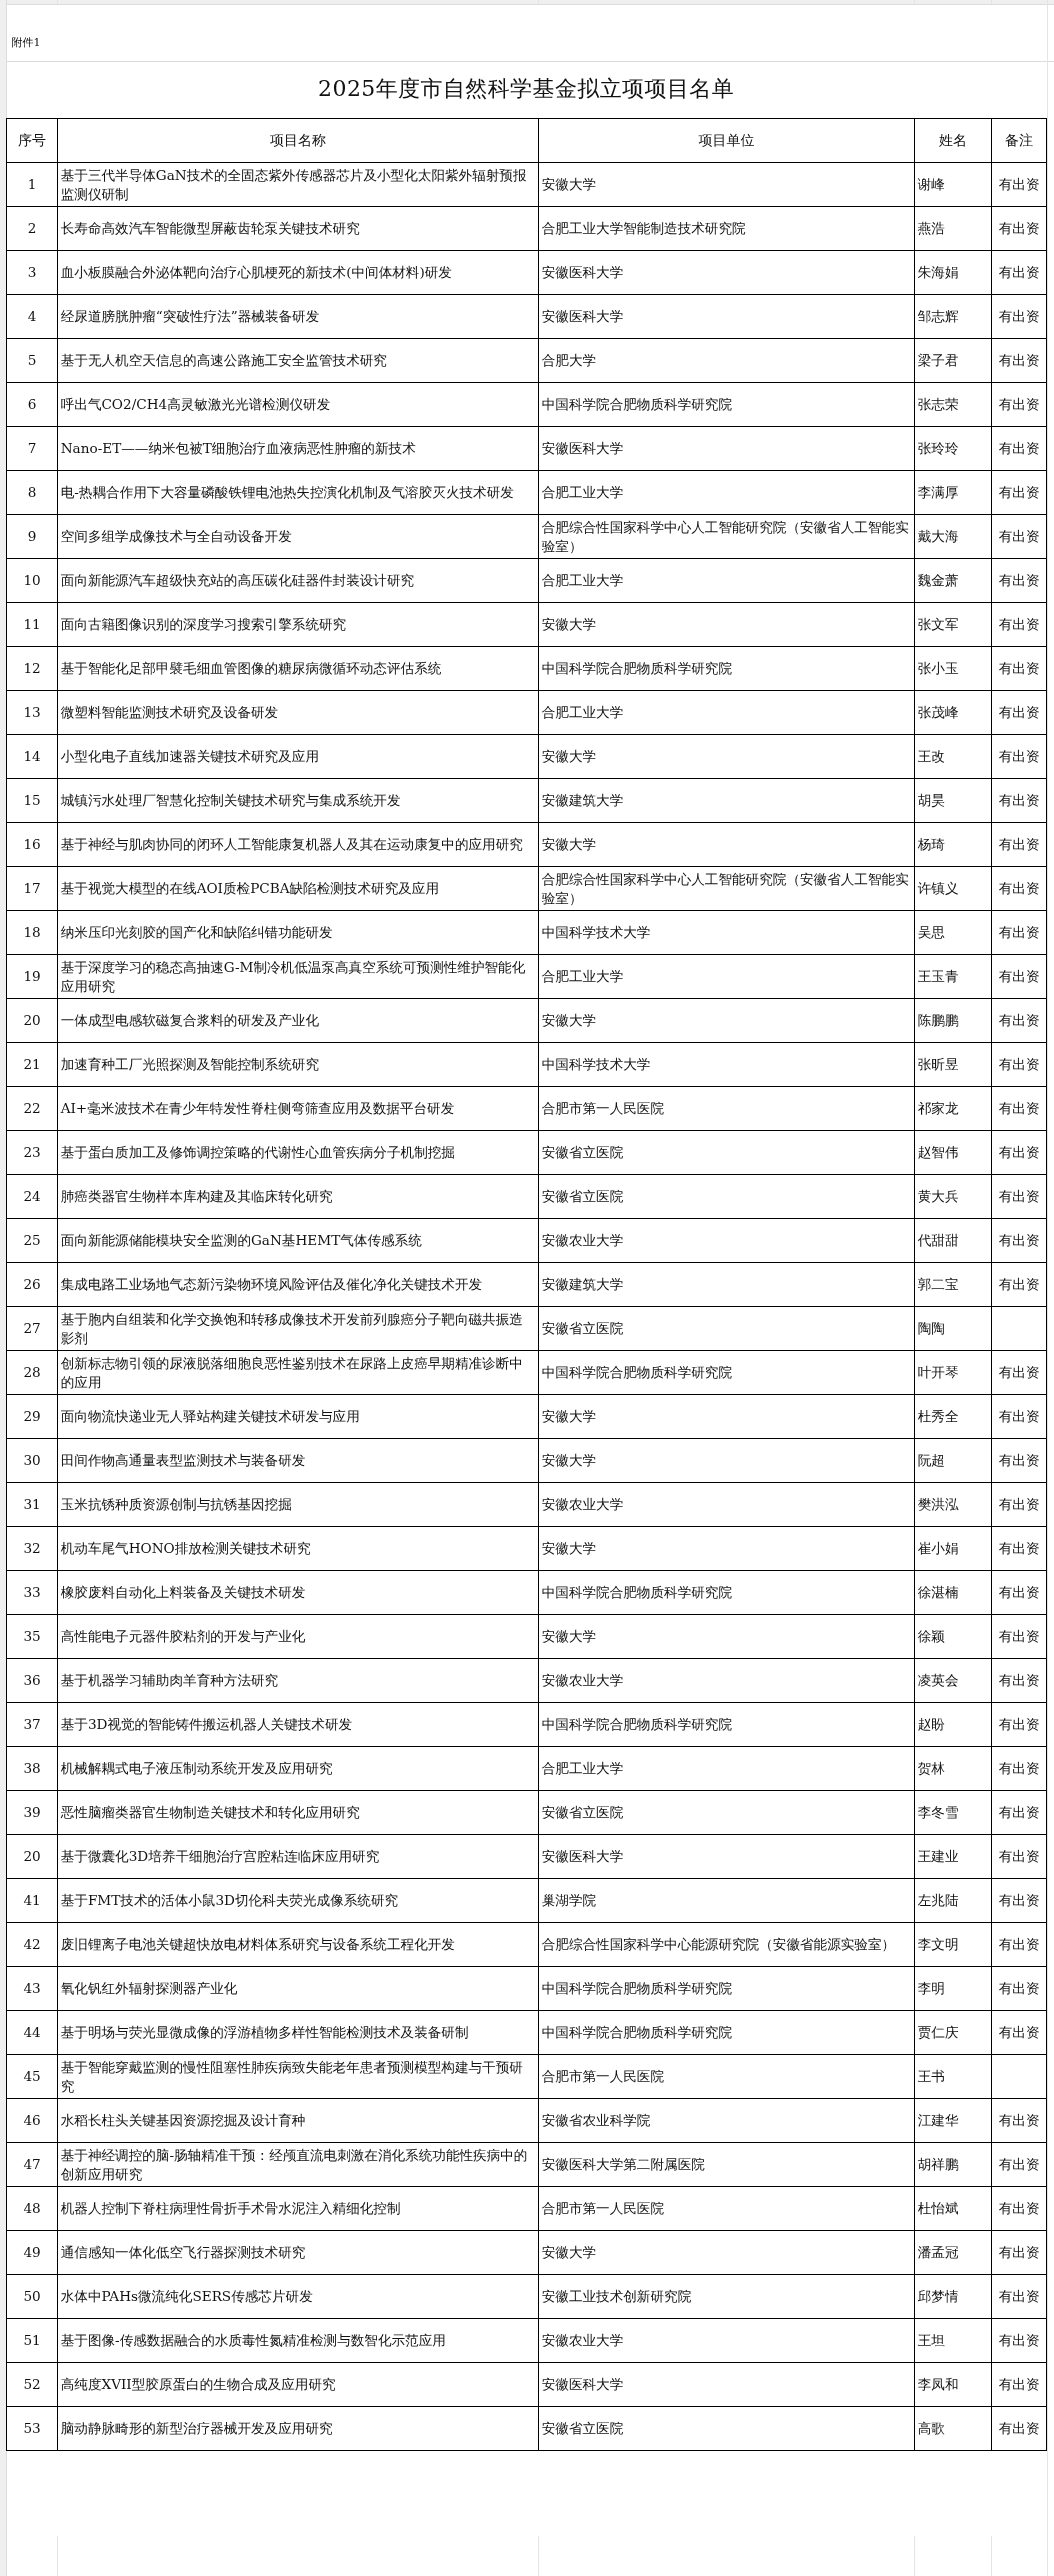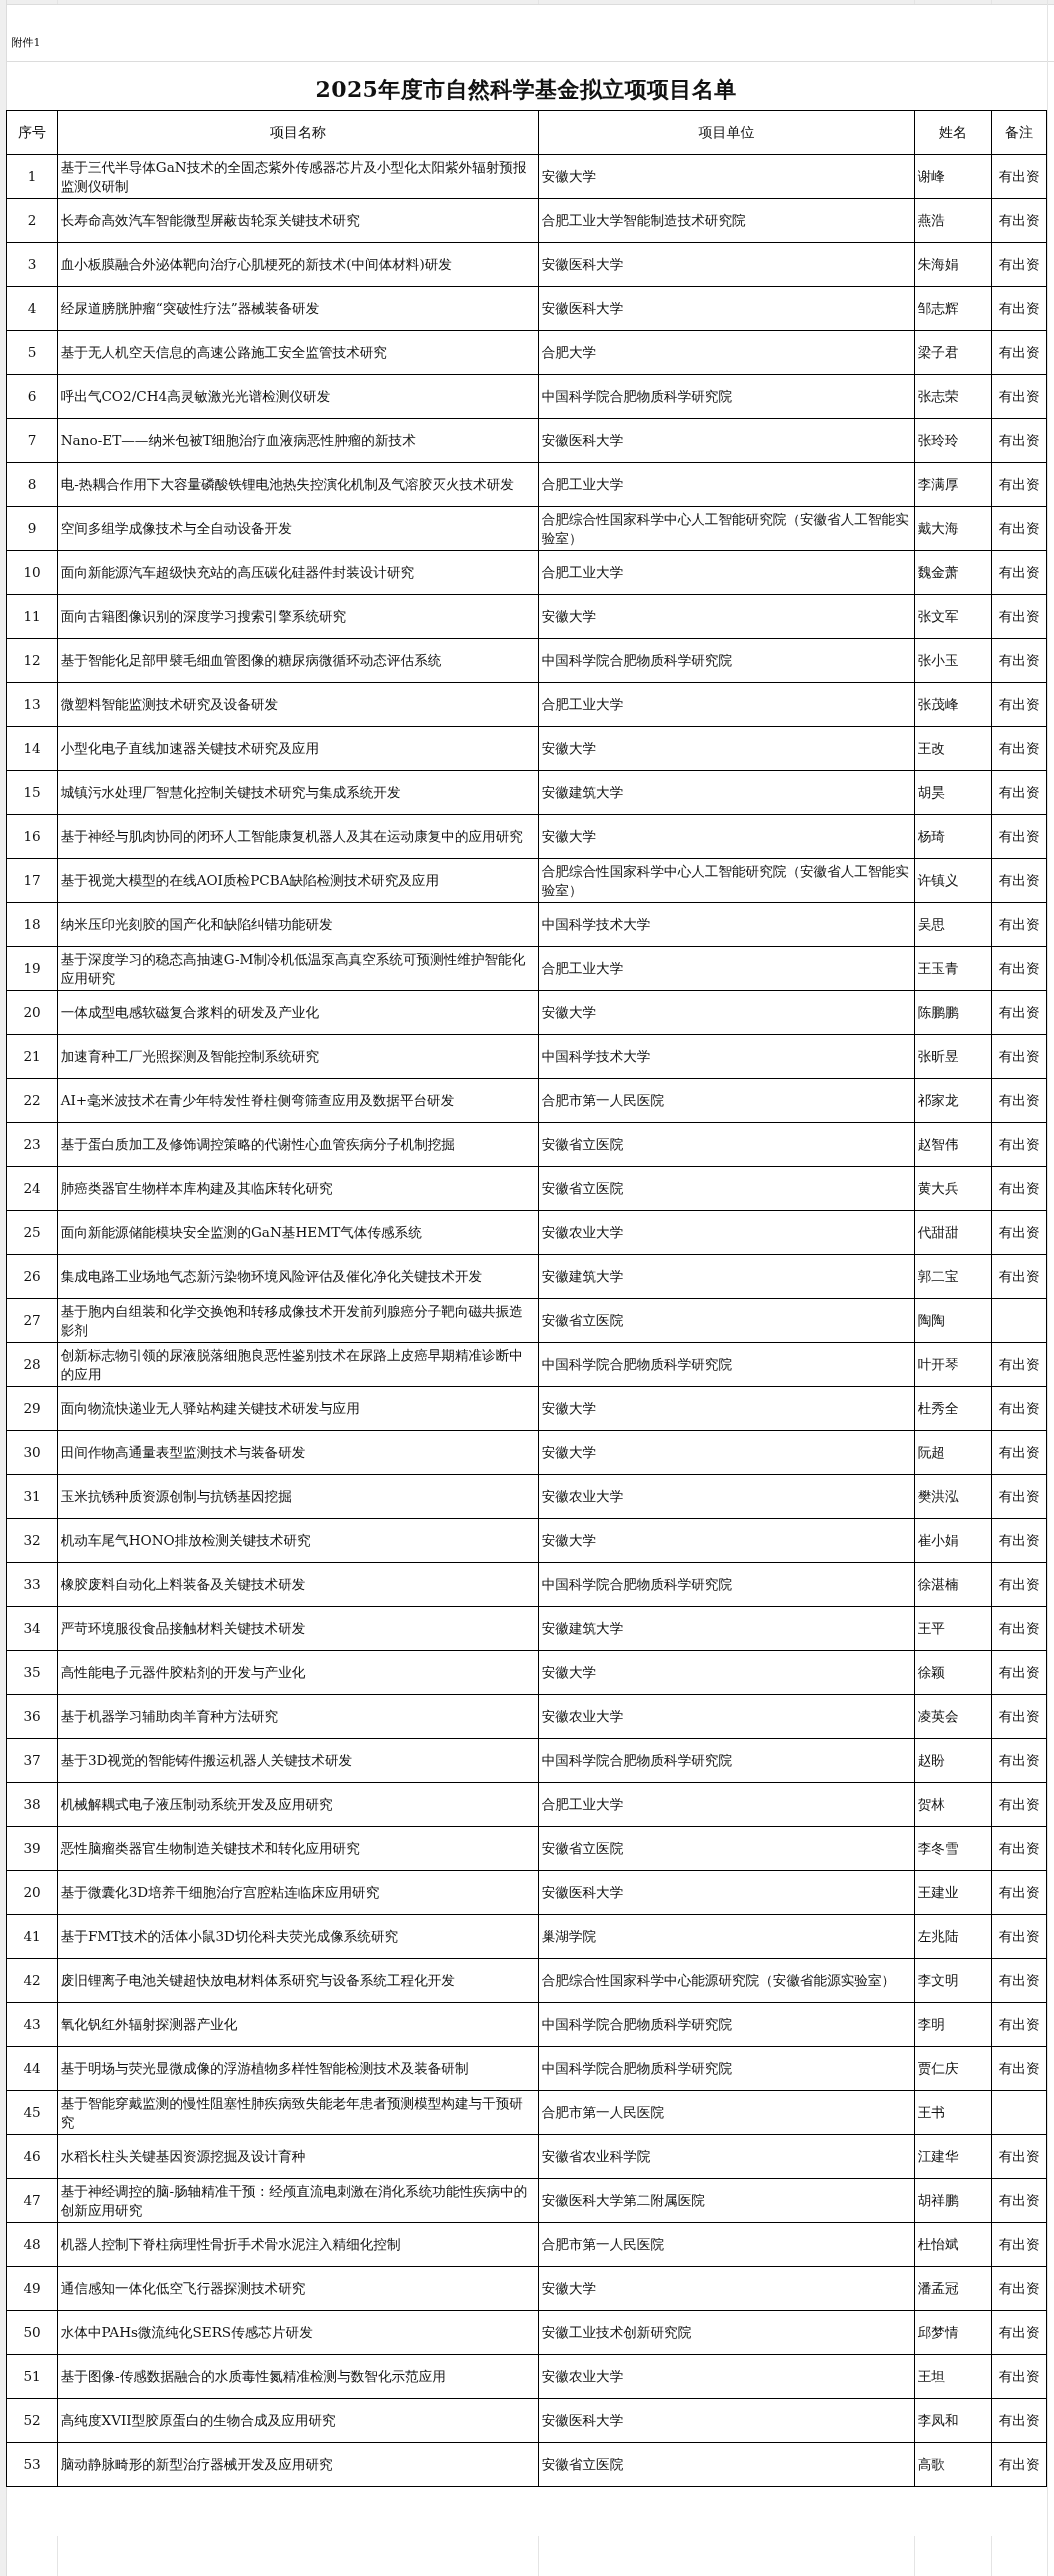--- a/index.html
+++ b/index.html
@@ -34,24 +34,23 @@
     }
     .attachment-label {
       position: absolute; left: 11.4px; top: 31px;
       font-size: 11px; line-height: 23px;
     }
     .doc-title {
       position: absolute; left: 6.1px; width: 1040px; top: 74px;
       text-align: center;
       font-size: 22px; line-height: 30px;
       letter-spacing: 0.4px;
-      font-weight: bold;
     }
     table.grid {
-      position: absolute; left: 6.1px; top: 110px;
+      position: absolute; left: 6.1px; top: 118px;
       border-collapse: collapse;
       table-layout: fixed;
       width: 1040px;
       font-size: 13.6px;
       border-radius: 22px;
     }
     table.grid td, table.grid th {
       border: 1.3px solid #000;
       padding: 0 2.6px;
       vertical-align: middle;
@@ -330,27 +329,20 @@
         <td class="c-note">有出资</td>
       </tr>
       <tr>
         <td class="c-no">33</td>
         <td class="c-name">橡胶废料自动化上料装备及关键技术研发</td>
         <td class="c-unit">中国科学院合肥物质科学研究院</td>
         <td class="c-person">徐湛楠</td>
         <td class="c-note">有出资</td>
       </tr>
       <tr>
-        <td class="c-no">34</td>
-        <td class="c-name">严苛环境服役食品接触材料关键技术研发</td>
-        <td class="c-unit">安徽建筑大学</td>
-        <td class="c-person">王平</td>
-        <td class="c-note">有出资</td>
-      </tr>
-      <tr>
         <td class="c-no">35</td>
         <td class="c-name">高性能电子元器件胶粘剂的开发与产业化</td>
         <td class="c-unit">安徽大学</td>
         <td class="c-person">徐颖</td>
         <td class="c-note">有出资</td>
       </tr>
       <tr>
         <td class="c-no">36</td>
         <td class="c-name">基于机器学习辅助肉羊育种方法研究</td>
         <td class="c-unit">安徽农业大学</td>

